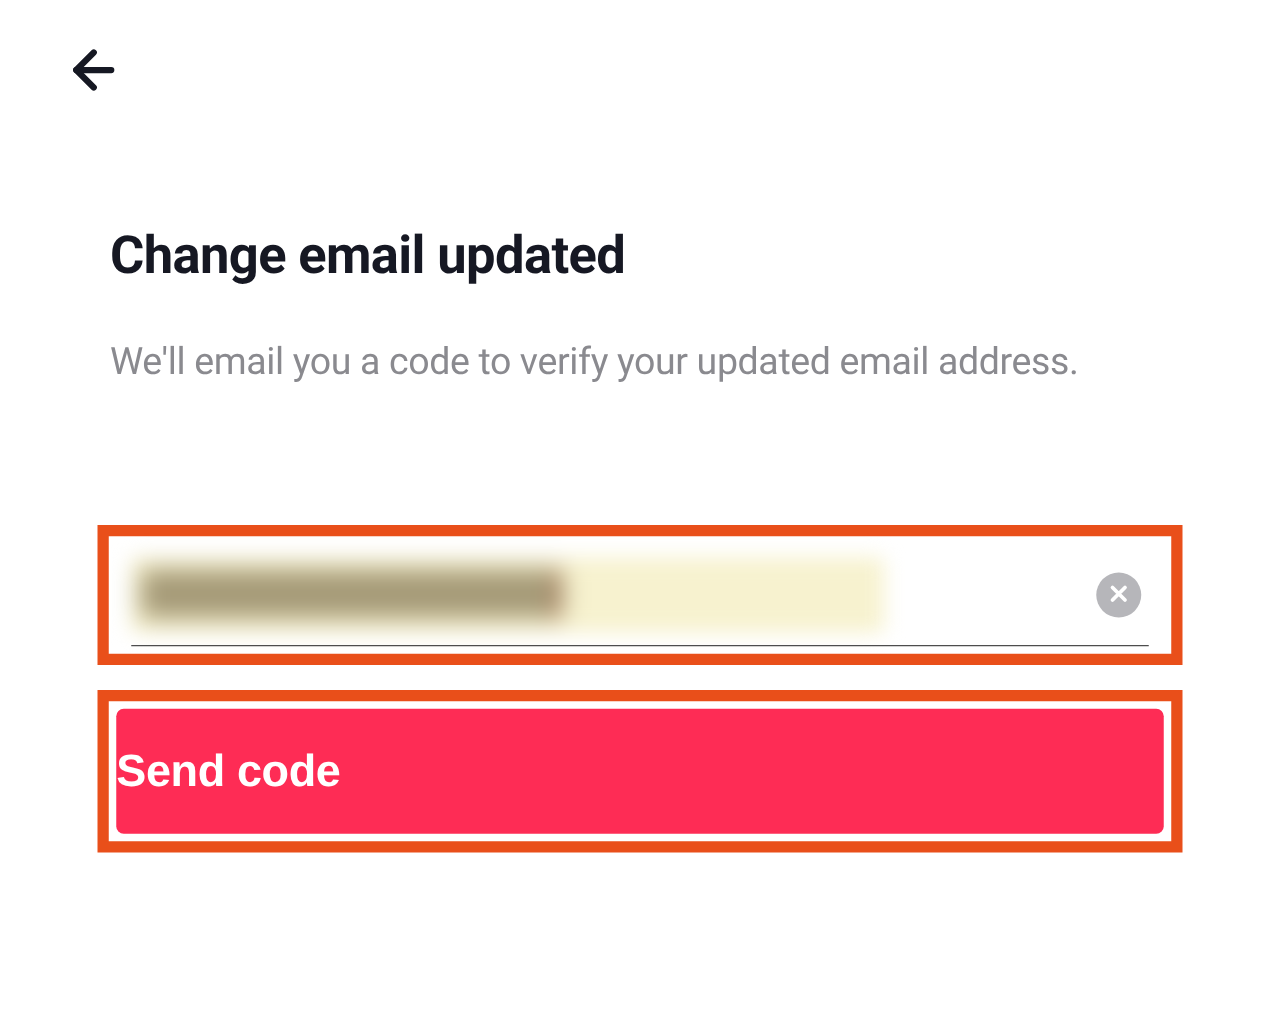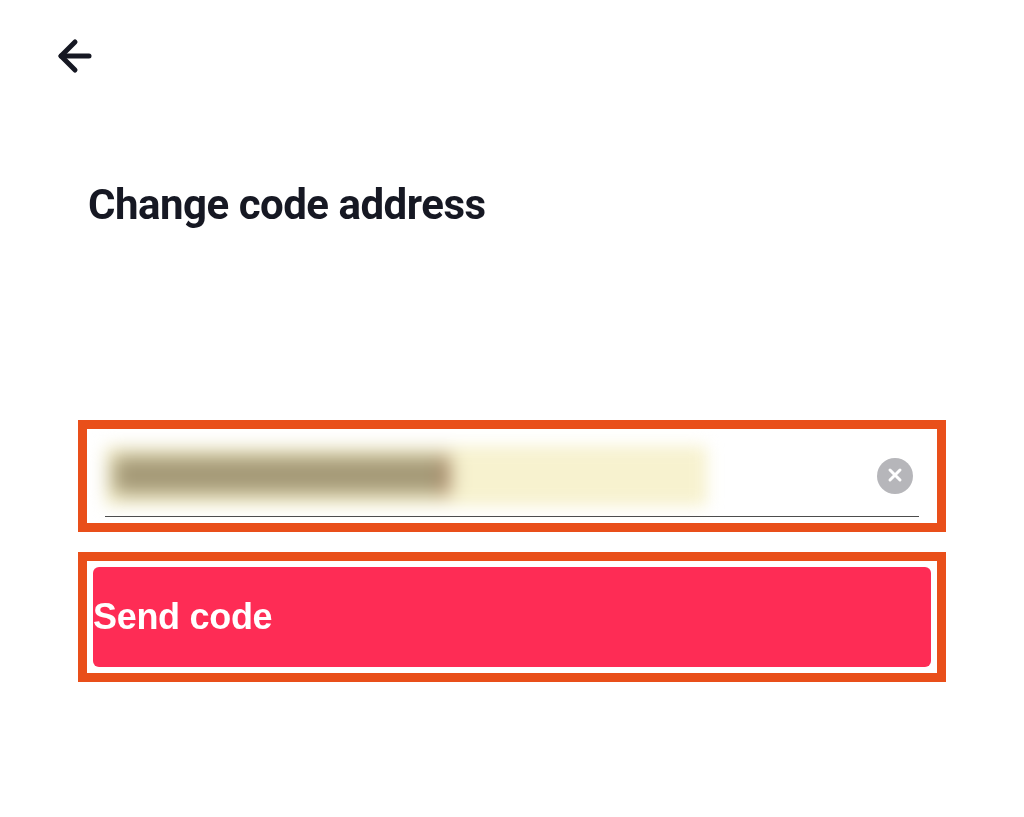--- a/index.html
+++ b/index.html
@@ -145,21 +145,22 @@
 <button class="back-button">
   <span>
     <svg width="44" height="44" viewBox="0 0 44 44" fill="none">
       <path d="M24 8 L10 22 L24 36" stroke="#161823" stroke-width="5" stroke-linecap="round" stroke-linejoin="round"></path>
       <path d="M10 22 L38 22" stroke="#161823" stroke-width="5" stroke-linecap="round"></path>
     </svg>
   </span>
 </button>
 
 <div class="content">
-  <h1 class="title">Change code address</h1>
+  <h1 class="title">Change email updated</h1>
+  <p class="subtitle">We'll email you a code to verify your updated email address.</p>
 </div>
 
 <div class="input-highlight-box">
   <div class="input-row">
     <div class="input-blur">
       <div class="input-cursor"></div>
     </div>
     <button class="clear-button">
       <span>
         <svg width="18" height="18" viewBox="0 0 18 18">

